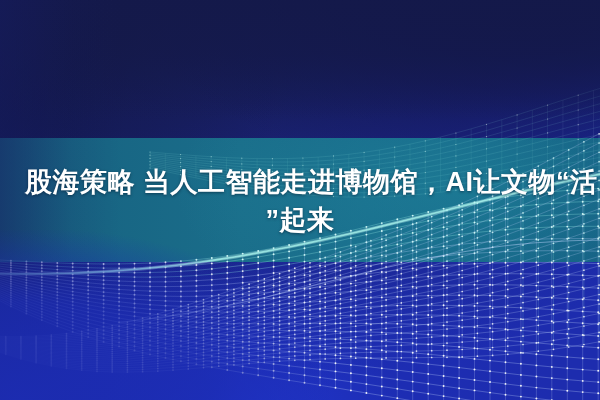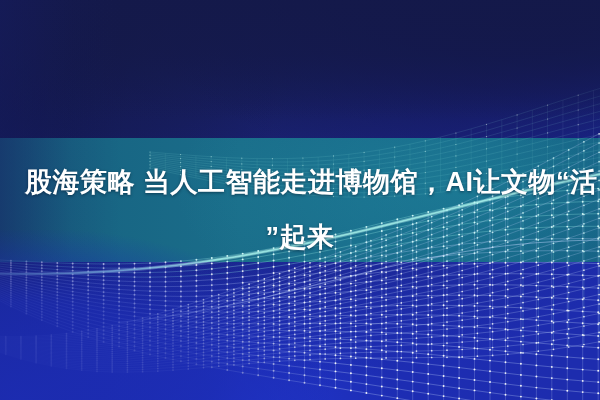--- a/index.html
+++ b/index.html
@@ -109,21 +109,20 @@
   #headline .hl-line {
     display: block;
     white-space: nowrap;
   }
   #headline .hl-line-1 {
     text-align: center;
     padding-left: 7px;
   }
   #headline .hl-line-2 {
     text-align: center;
-    margin-top: 17px;
   }
 </style>
 </head>
 <body>
 
 <div id="banner">
 
   <div class="layer" id="bg-base"></div>
   <div class="layer" id="bg-bottom-glow"></div>
   <div class="layer" id="bg-topright-dark"></div>

